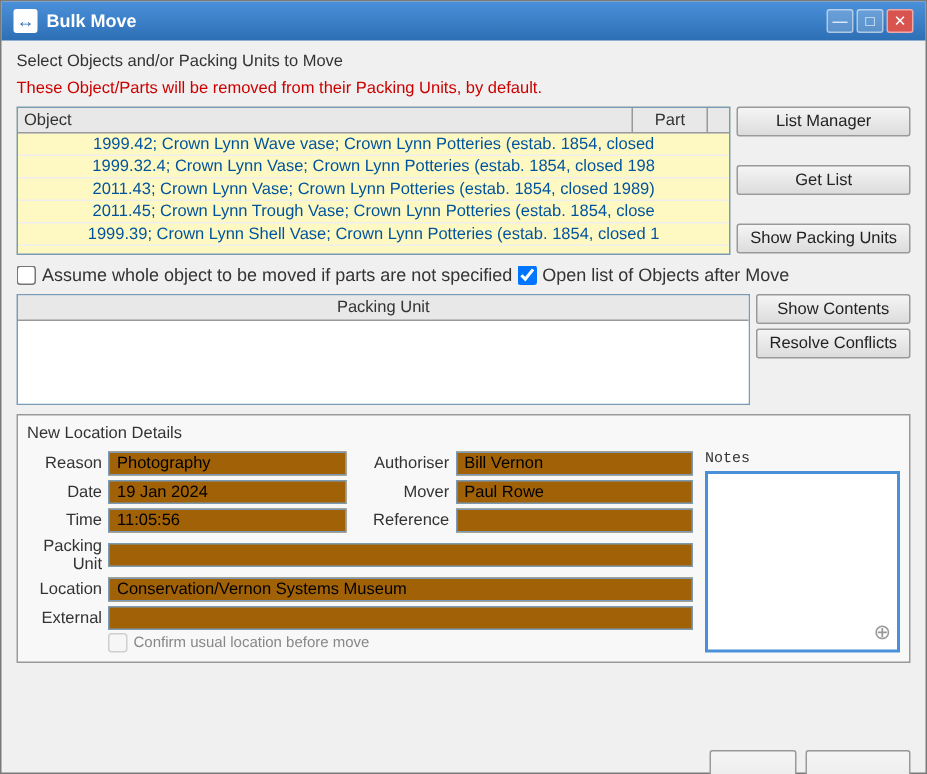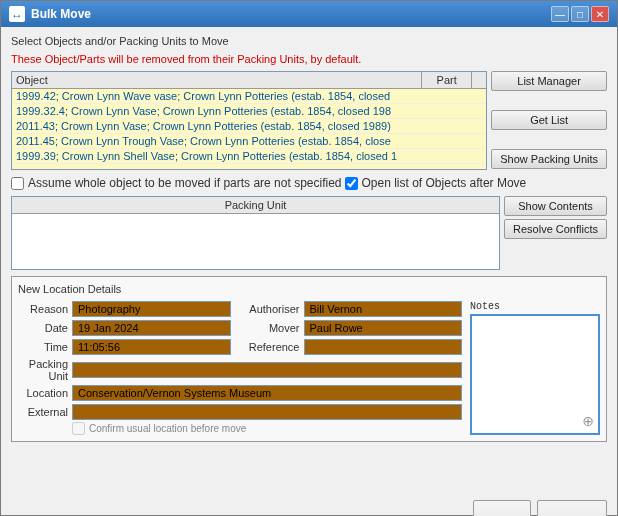--- a/index.html
+++ b/index.html
@@ -64,21 +64,21 @@
     <div style="font-size:11px; color:#333;">Select Objects and/or Packing Units to Move</div>
     <div style="color:#cc0000; font-size:11px;">These Object/Parts will be removed from their Packing Units, by default.</div>
 
     <div class="table-section">
       <div class="table-container">
         <div class="table-header">
           <div class="table-header-cell object">Object</div>
           <div class="table-header-cell part">Part</div>
           <div style="width:14px;"></div>
         </div>
-        <div style="display:flex; height:80px;">
+        <div style="display:flex; height:80px;text-align:center;">
           <div class="table-body" style="flex:1; overflow-y:scroll;">
             <div class="table-row">1999.42; Crown Lynn Wave vase; Crown Lynn Potteries (estab. 1854, closed</div>
             <div class="table-row">1999.32.4; Crown Lynn Vase; Crown Lynn Potteries (estab. 1854, closed 198</div>
             <div class="table-row">2011.43; Crown Lynn Vase; Crown Lynn Potteries (estab. 1854, closed 1989)</div>
             <div class="table-row">2011.45; Crown Lynn Trough Vase; Crown Lynn Potteries (estab. 1854, close</div>
             <div class="table-row">1999.39; Crown Lynn Shell Vase; Crown Lynn Potteries (estab. 1854, closed 1</div>
           </div>
         </div>
       </div>
       <div class="table-right-btns">

